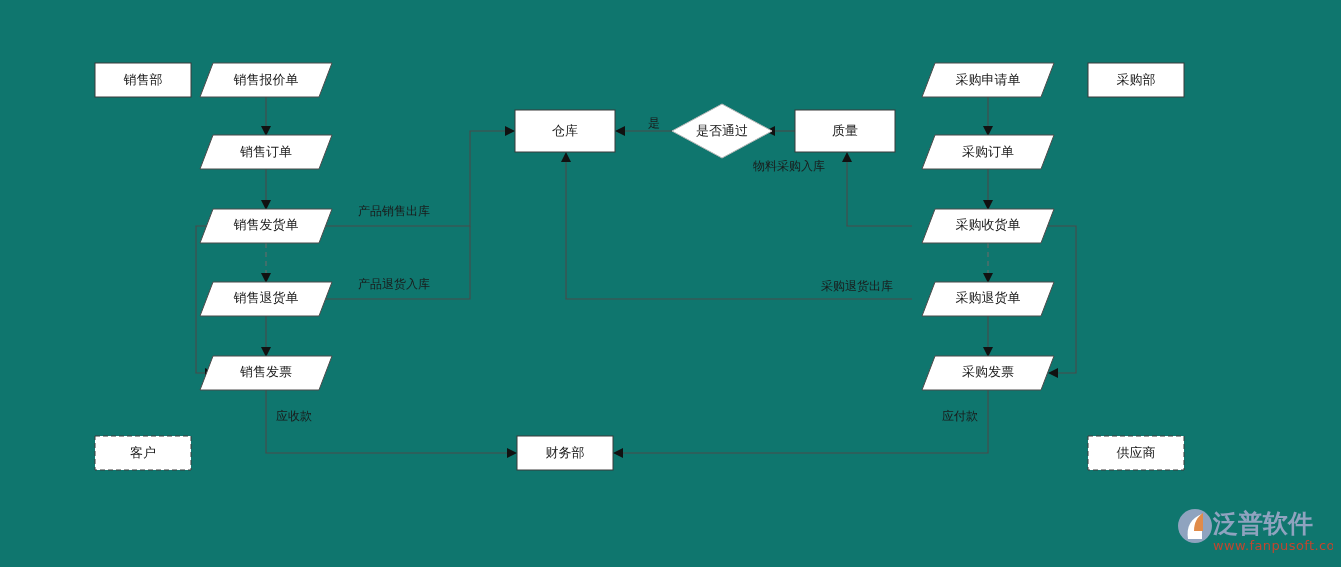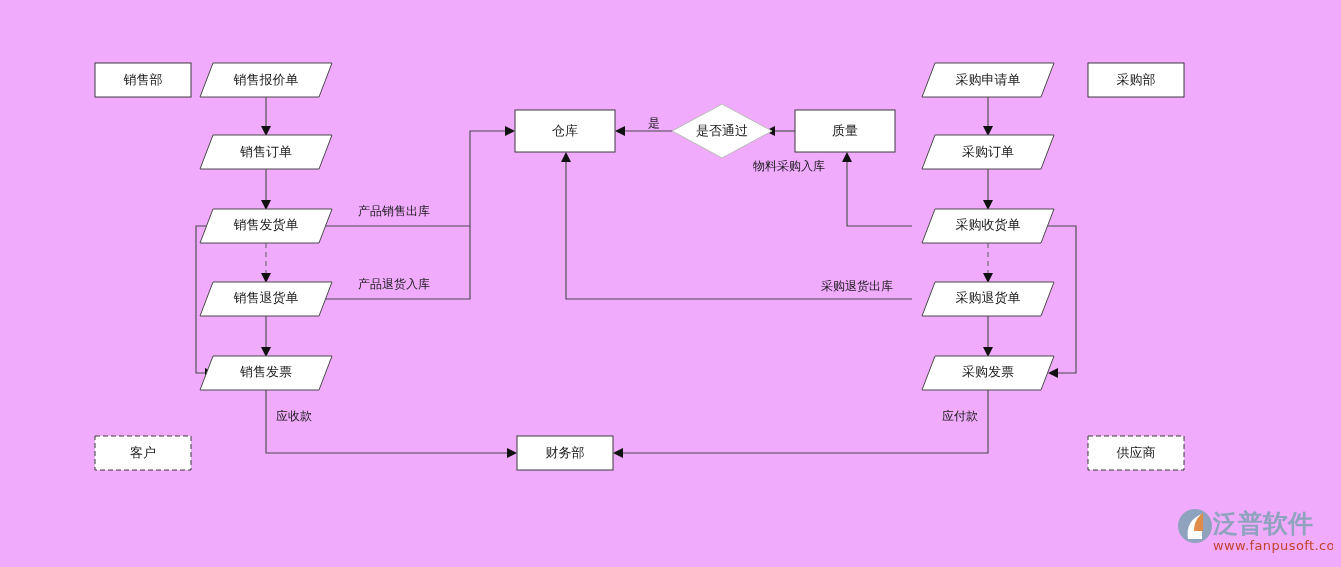--- a/index.html
+++ b/index.html
@@ -8,21 +8,21 @@
     padding: 0;
     background: #ffffff;
   }
   body {
     font-family: "Liberation Serif", "DejaVu Serif", serif;
   }
   #canvas {
     position: relative;
     width: 1341px;
     height: 567px;
-    background: #f0abfc;
+    background: #0f766e;
     overflow: hidden;
   }
   svg.layer {
     position: absolute;
     left: 0;
     top: 0;
     width: 1341px;
     height: 567px;
   }
   .node-text {

